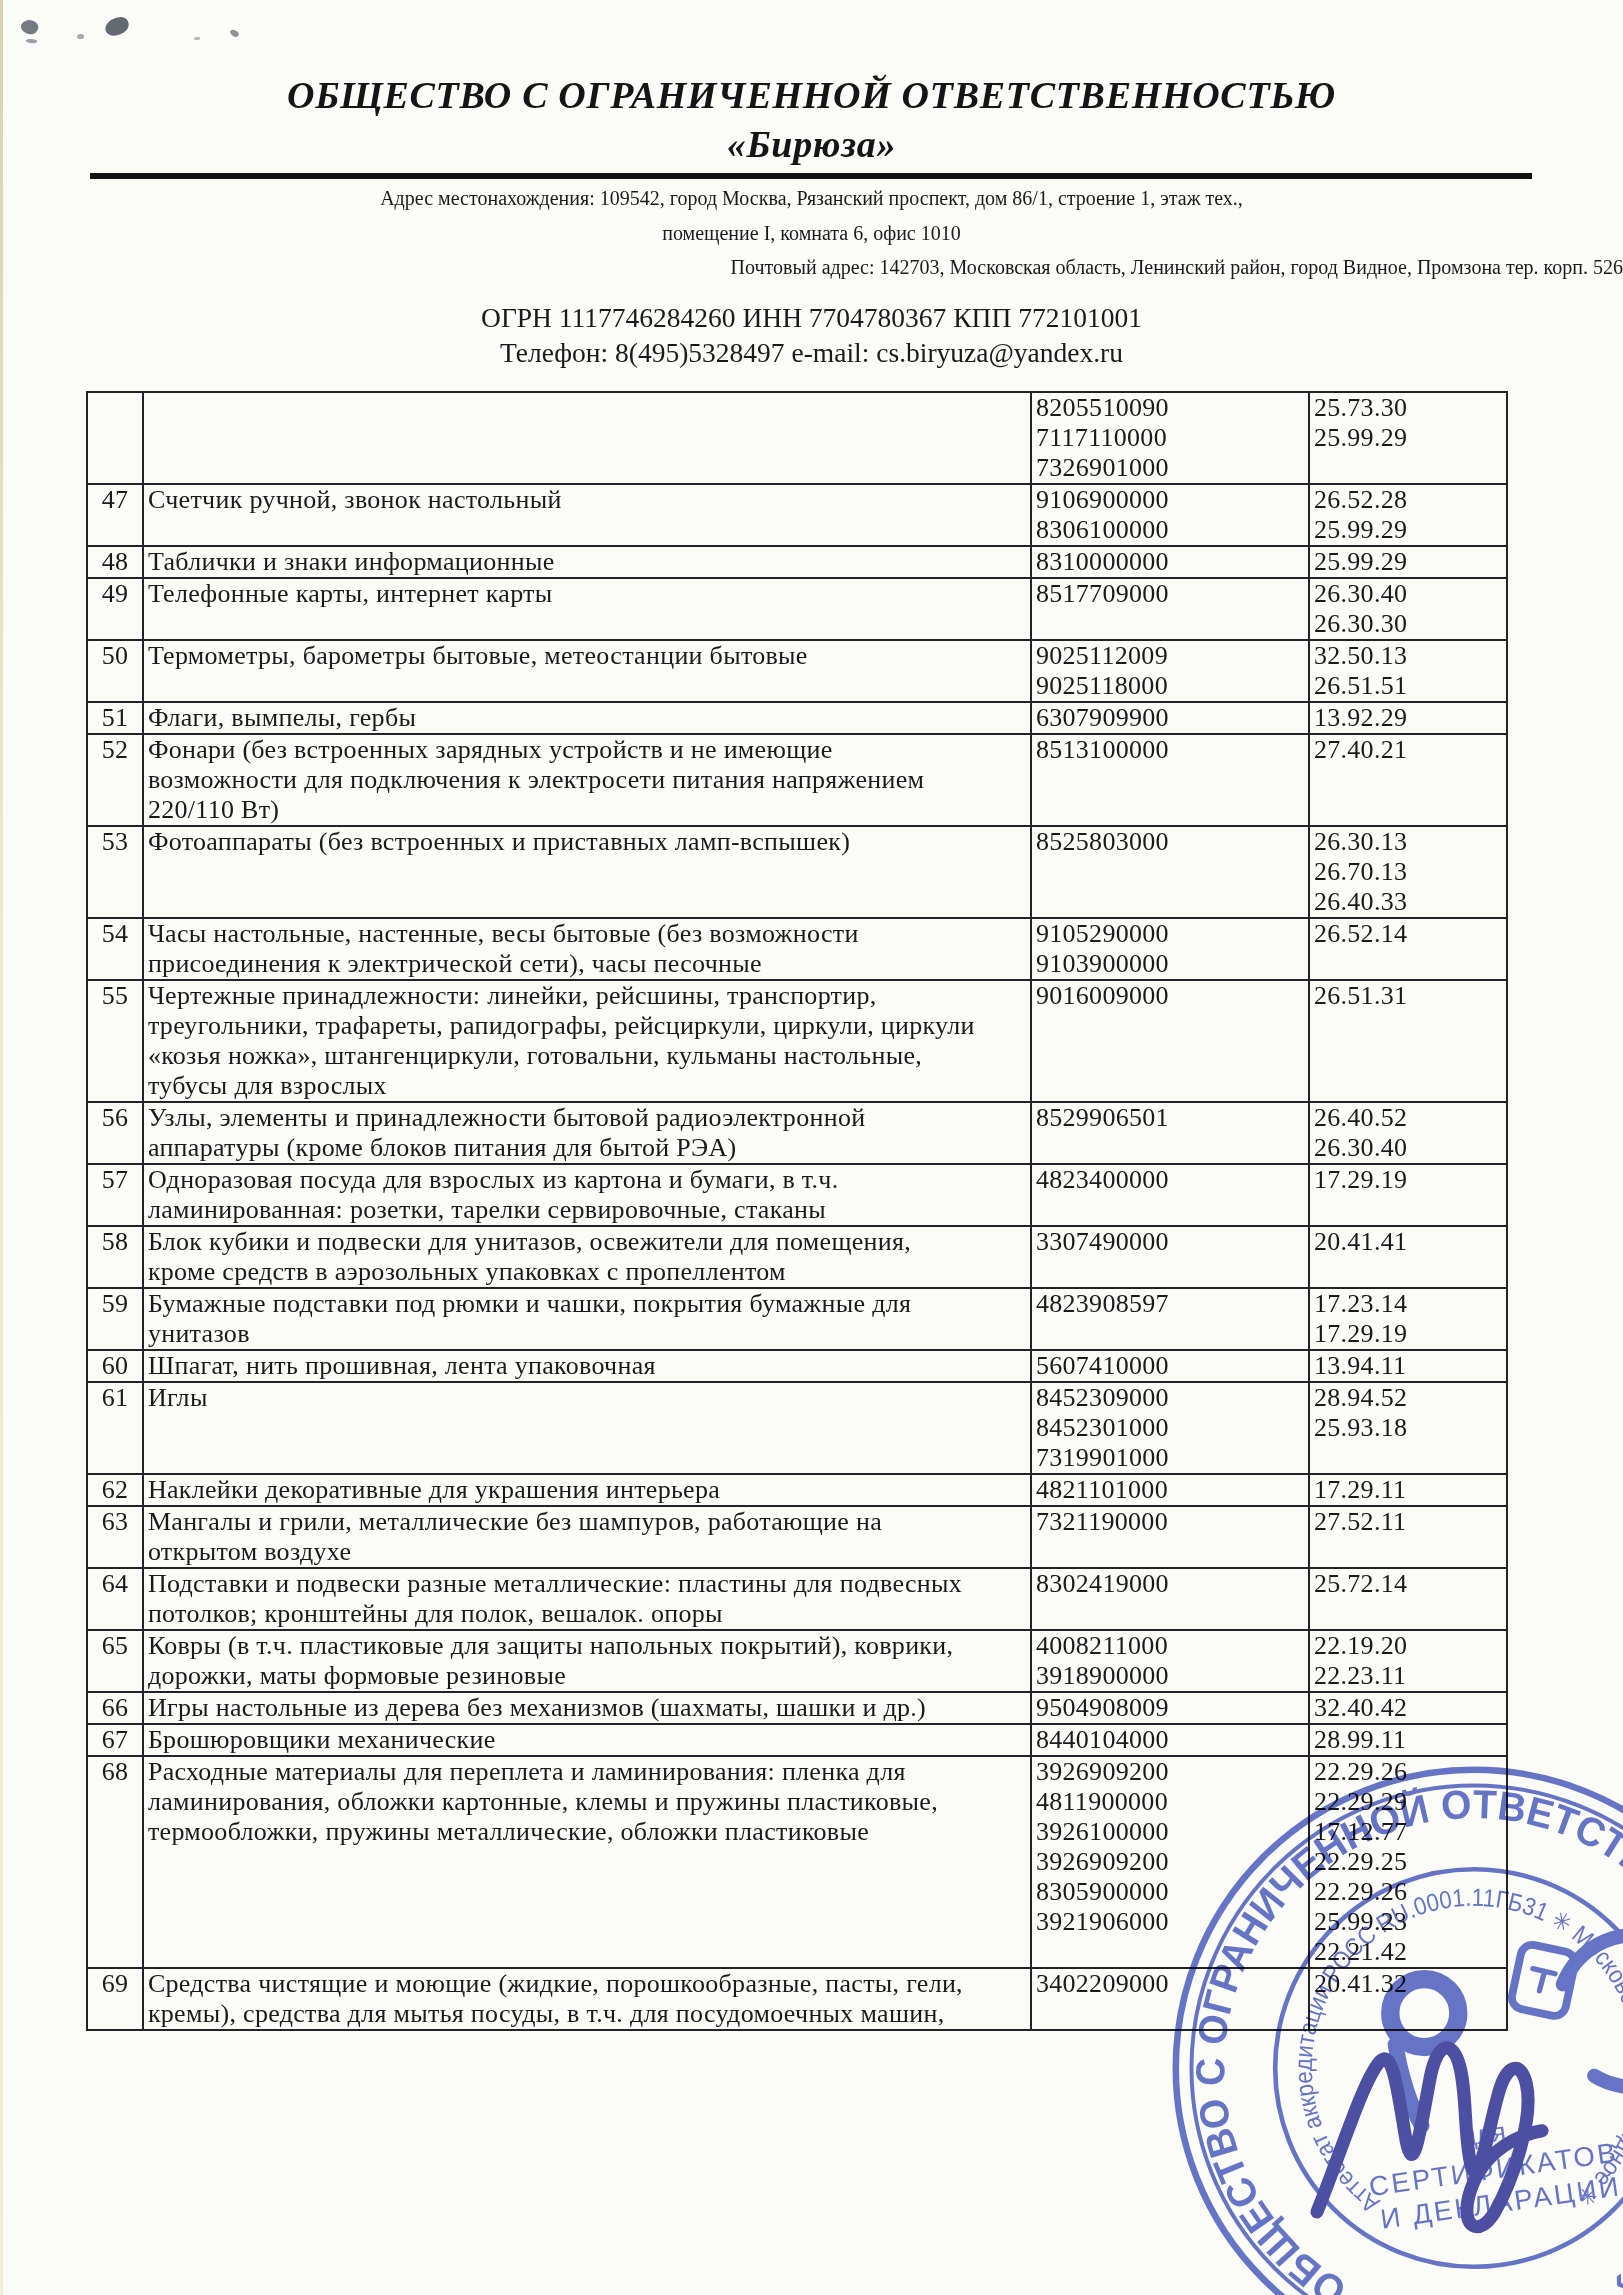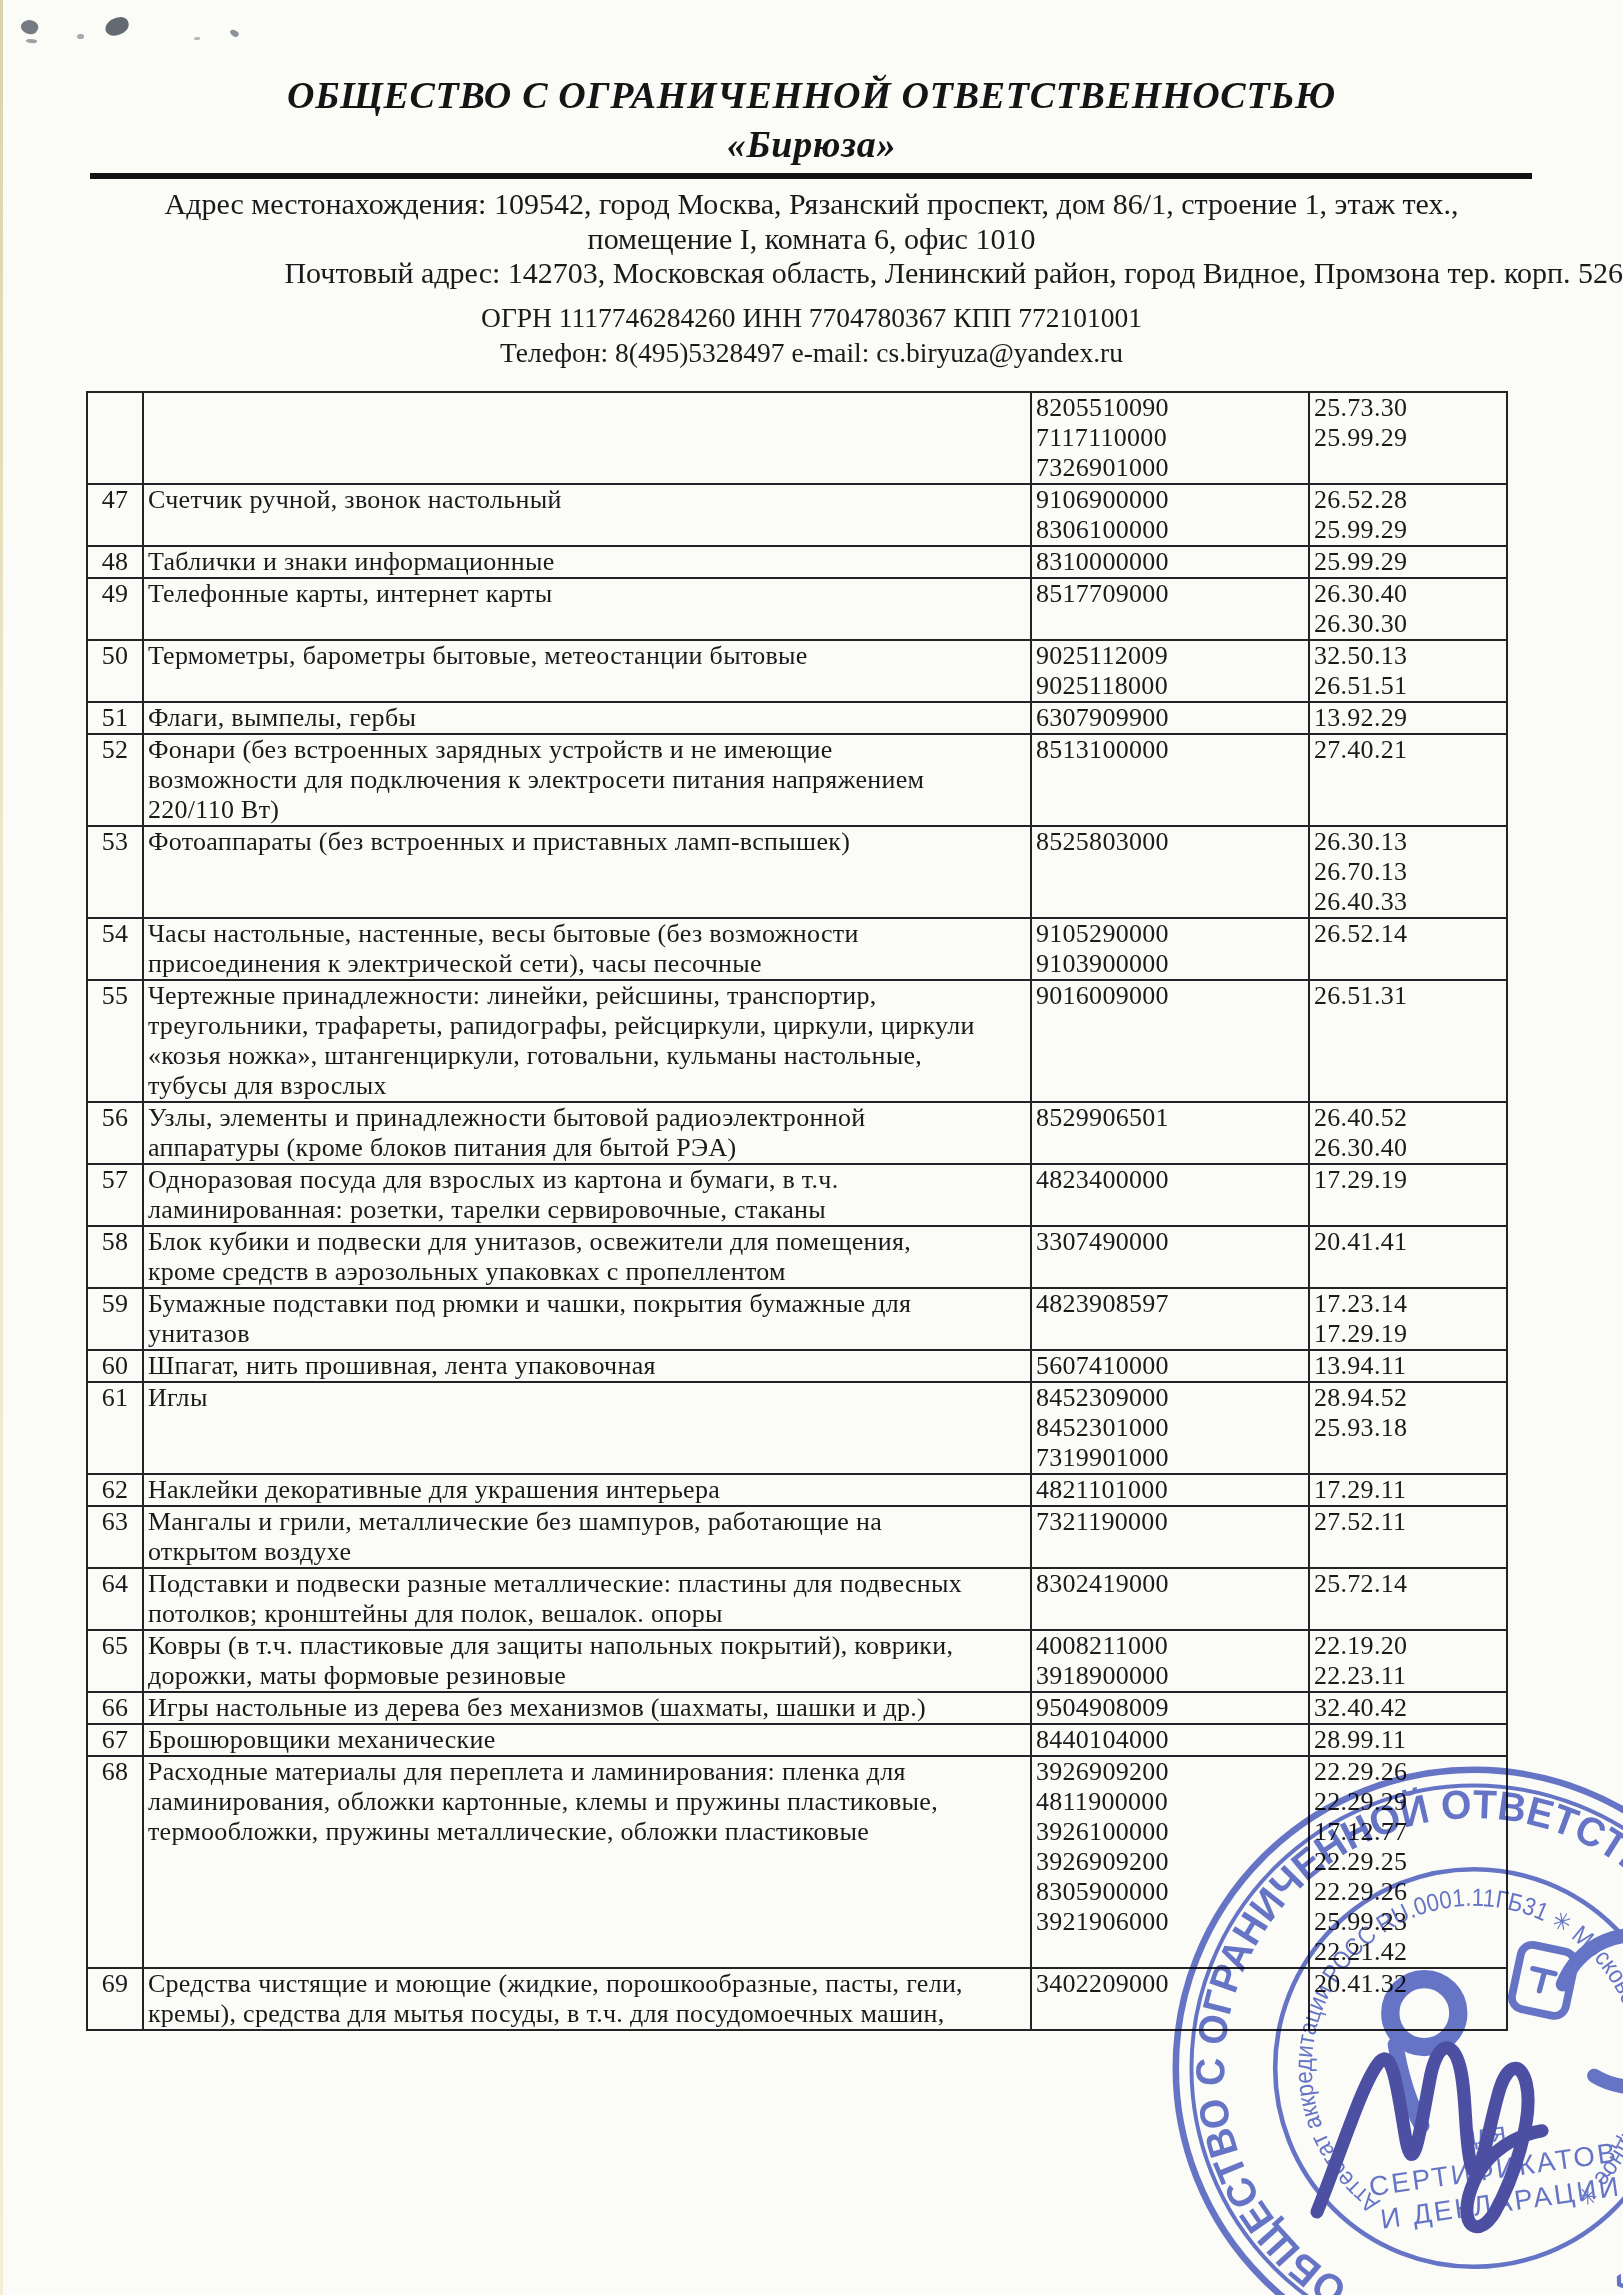--- a/index.html
+++ b/index.html
@@ -4,21 +4,21 @@
 <style>
   html,body{margin:0;padding:0;background:#888;}
   .page{position:relative;width:1623px;height:2295px;background:#fbfbf8;overflow:hidden;
         font-family:"Liberation Serif","DejaVu Serif",serif;color:#1a1a1c;}
   .scan-edge{position:absolute;left:0;top:0;width:3.3px;height:100%;
              background:linear-gradient(#cfc690,#e9e3bb 40%,#efeacc);opacity:.75;}
   .speck{position:absolute;border-radius:60% 40% 55% 45%;}
   
   .hline{position:absolute;left:0;right:0;text-align:center;white-space:nowrap;}
   .title{font-size:38px;font-weight:bold;font-style:italic;letter-spacing:0.7px;color:#151517;}
-  .addr{font-size:30px;}
+  .addr{font-size:20px;}
   .reg{font-size:27.5px;}
   .rule{position:absolute;height:5.9px;background:#131315;}
   
   table.doc{position:absolute;left:86px;top:391px;width:1420px;border-collapse:collapse;
             table-layout:fixed;}
   table.doc td{border:solid #232327;border-width:2.6px 2px;vertical-align:top;
                font-size:26px;line-height:30px;letter-spacing:0.3px;white-space:pre-line;
                padding:0 3.9px;overflow:hidden;}
   td.num{text-align:center;padding:0;}
   td.desc{padding-left:15.7px;}

